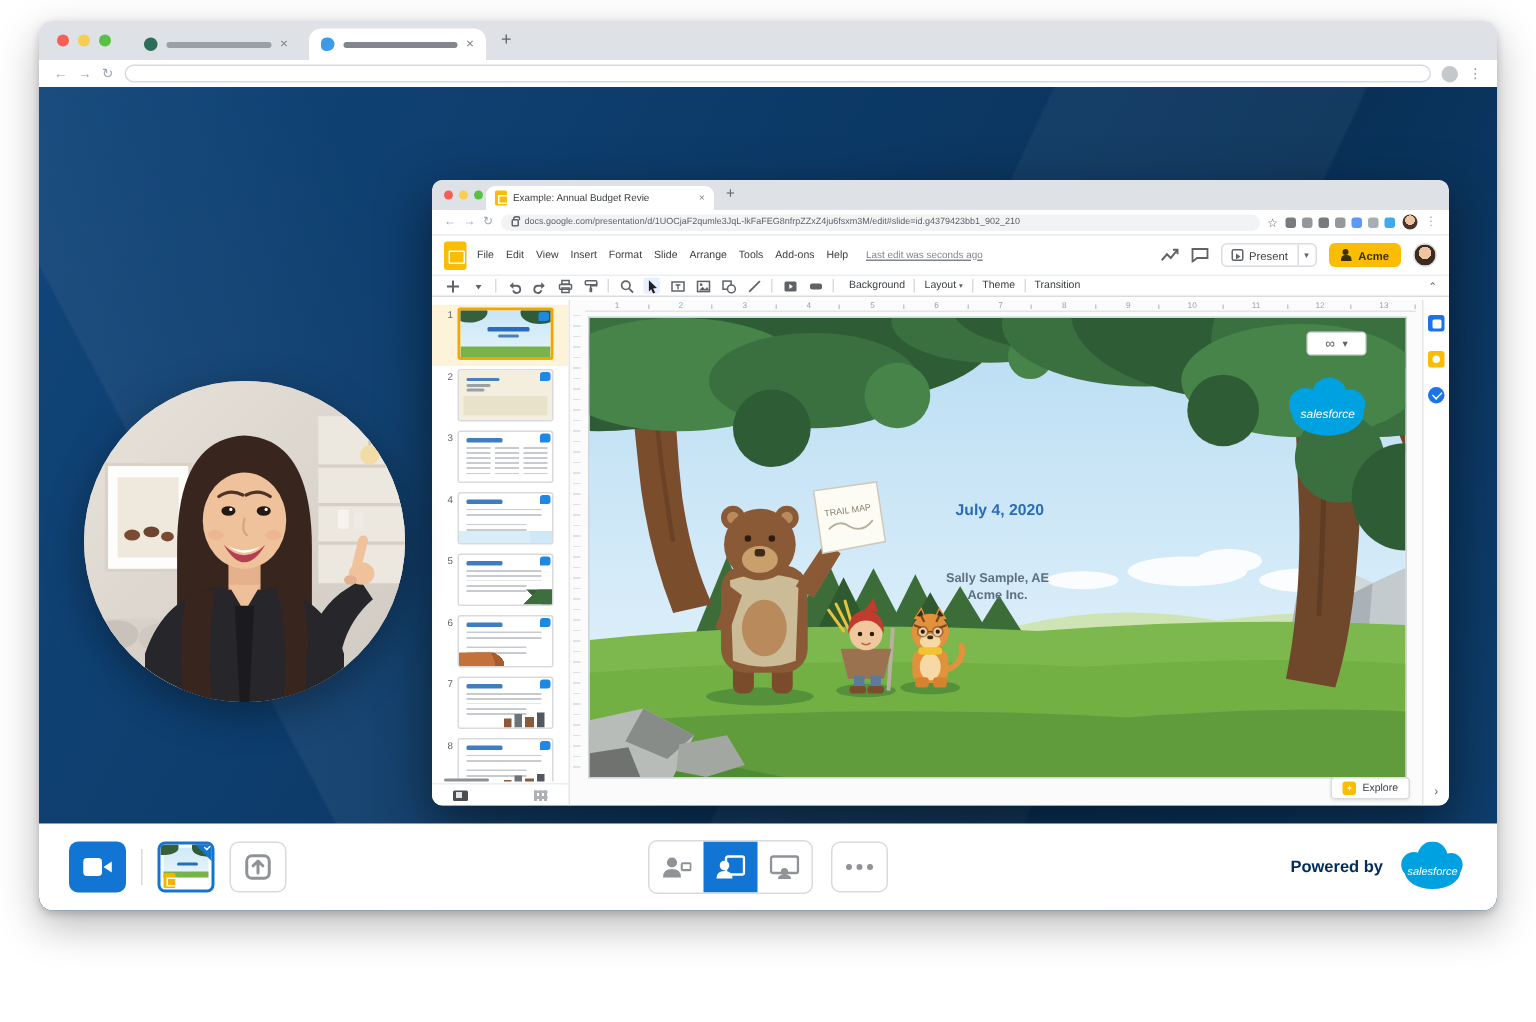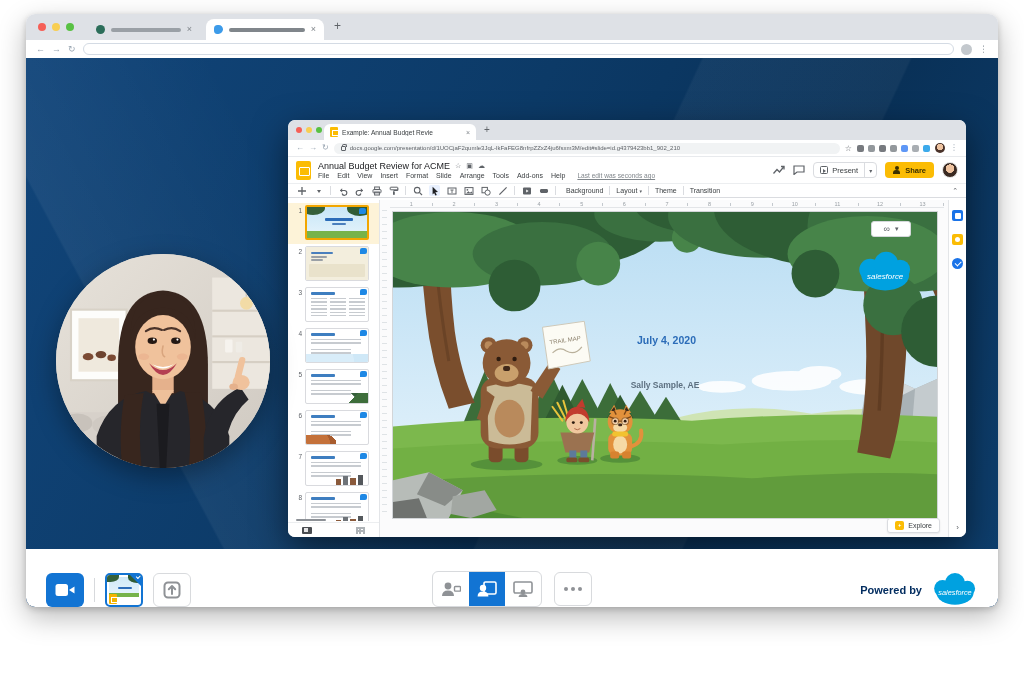--- a/index.html
+++ b/index.html
@@ -170,21 +170,21 @@
   .sp-cal { width:11px; height:11px; background:#1a73e8; border-radius:2px; position:relative;}
   .sp-cal::after{content:"";position:absolute;inset:2.5px;background:#fff;border-radius:1px;}
   .sp-keep { width:11px; height:11px; background:#fbbc04; border-radius:2px; position:relative;}
   .sp-keep::after{content:"";position:absolute;left:3px;top:2.5px;width:5px;height:5px;background:#fff;border-radius:50%;}
   .sp-tasks { width:11px; height:11px; background:#1a73e8; border-radius:50%; position:relative;}
   .sp-tasks::after{content:"";position:absolute;left:2.6px;top:3.2px;width:5px;height:2.6px;border-left:1.4px solid #fff;border-bottom:1.4px solid #fff;transform:rotate(-45deg);}
   .sp-chev { position:absolute; bottom:5px; left:0; right:0; text-align:center; font-size:8px; color:#5f6368; }
 
   
   .foot { position:absolute; left:0; right:0; bottom:0; height:58px; background:#fff; border-radius:0 0 9px 9px;
-          display:flex; align-items:flex-end; z-index:4; }
+          display:flex; align-items:center; z-index:4; }
   .fgroup-left { display:flex; align-items:center; gap:10px; margin-left:20px; }
   .btn-cam { width:38px; height:34px; background:#1274d3; border-radius:6px; display:flex; align-items:center; justify-content:center; }
   .fdiv { width:1px; height:24px; background:#d7d9dc; }
   .share-thumb { width:38px; height:34px; background:#fff; border:2px solid #1274d3; border-radius:5px; position:relative; overflow:hidden; }
   .st-sky { position:absolute; inset:2px 2px 8px 2px; background:linear-gradient(#cfe9f7,#e8f5fc); border-radius:1px;}
   .st-cl { position:absolute; left:0; top:0; width:12px; height:7px; background:#35603a; border-radius:0 0 70% 0; }
   .st-cr { position:absolute; right:0; top:0; width:13px; height:8px; background:#2f5c36; border-radius:0 0 0 70%; }
   .st-line { position:absolute; left:11px; top:12px; width:14px; height:2px; background:#2b6cb8; border-radius:1px; }
   .st-grass { position:absolute; left:2px; right:2px; bottom:8px; height:4px; background:#76b34a; }
   .st-check { position:absolute; right:-1px; top:-1px; width:0; height:0; border-left:13px solid transparent; border-top:13px solid #1274d3; }
@@ -321,26 +321,20 @@
               <span class="ext-i" style="background: rgb(154, 160, 166);"></span>
               <span class="ext-i" style="background: rgb(26, 155, 232);"></span>
             </div>
           <span class="i-avatar"></span>
           <span class="i-nav">⋮</span>
         </div>
 
         <div class="s-head">
           <span class="s-logo"></span>
           <div class="s-titles">
-            <div class="s-titlerow">
-              <span class="s-doc-title">Annual Budget Review for ACME</span>
-              <span class="s-mini">☆</span>
-              <span class="s-mini">▣</span>
-              <span class="s-mini">☁</span>
-            </div>
             <div class="s-menurow" id="menu-row">
                 <span class="menu-item">File</span>
                 <span class="menu-item">Edit</span>
                 <span class="menu-item">View</span>
                 <span class="menu-item">Insert</span>
                 <span class="menu-item">Format</span>
                 <span class="menu-item">Slide</span>
                 <span class="menu-item">Arrange</span>
                 <span class="menu-item">Tools</span>
                 <span class="menu-item">Add-ons</span>
@@ -358,21 +352,21 @@
             </svg>
             <div class="present-btn">
               <span class="present-main">
                 <span class="pres-ic"></span>
                 <span>Present</span>
               </span>
               <span class="present-caret">▾</span>
             </div>
             <div class="share-btn">
               <span class="share-person"></span>
-              <span>Share</span>
+              <span>Acme</span>
             </div>
             <span class="s-avatar"></span>
           </div>
         </div>
 
         <div class="s-toolbar">
           <span class="tb">
               <svg viewBox="0 0 10 10">
                 <path d="M5,1 v8 M1,5 h8" stroke="#5f6368" stroke-width="1.3"></path>
               </svg>
@@ -736,20 +730,21 @@
                   <circle cx="17" cy="20" r="11" fill="#00a1e0"></circle>
                   <circle cx="33" cy="14" r="12" fill="#00a1e0"></circle>
                   <circle cx="47" cy="20" r="10" fill="#00a1e0"></circle>
                   <text id="sf-slide-text" x="32" y="29" font-size="8" font-style="italic" fill="#ffffff" text-anchor="middle" font-family="Liberation Sans, sans-serif">salesforce</text>
                 </g>
               </svg>
 
               <div class="slide-texts">
                 <div class="sl-date">July 4, 2020</div>
                 <div class="sl-p1">Sally Sample, AE</div>
+                <div class="sl-p2">Acme Inc.</div>
               </div>
               <div class="inf-chip">
                 <span>∞</span>
                 <span class="car">▾</span>
               </div>
             </div>
 
             <div class="explore">
               <span class="exp-ic"></span>
               <span class="exp-label">Explore</span>

